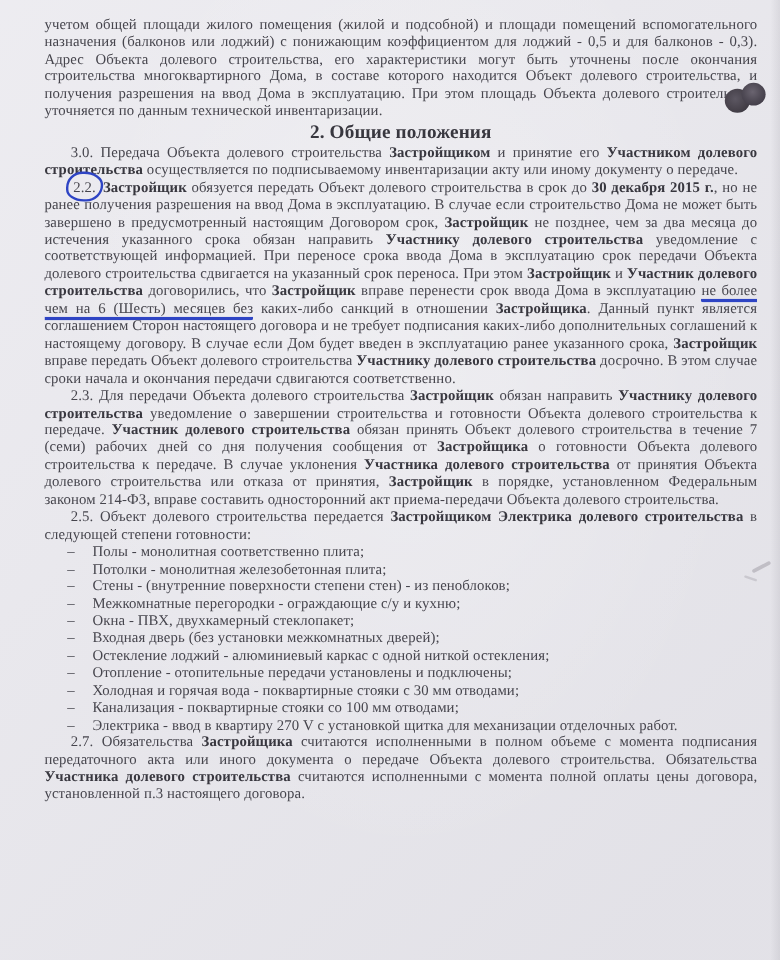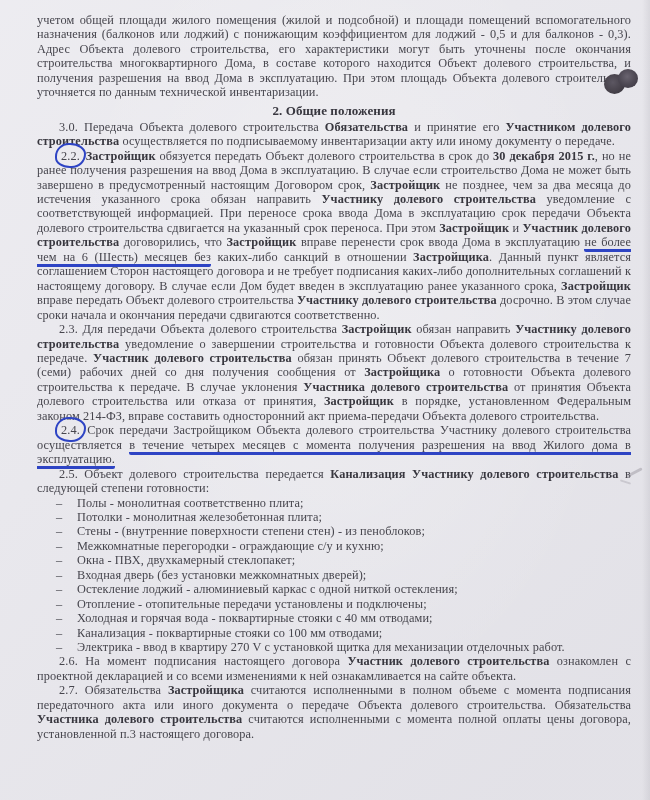--- a/index.html
+++ b/index.html
@@ -34,21 +34,21 @@
   .doc{
     position:absolute;left:37px;top:13px;width:594px;
     font-size:12.3px;line-height:14.45px;
     color:var(--ink);
     text-align:justify;
     letter-spacing:0.1px;
   }
   .para{margin:0;text-indent:22px;}
   .para.no-indent{text-indent:0;}
   .heading{
-    font-size:13px;line-height:15px;
+    font-size:16px;line-height:15px;
     text-align:center;text-indent:0;
     margin:3px 0 2px 0;
     font-weight:bold;color:var(--ink-bold);
   }
   .b{font-weight:bold;color:var(--ink-bold);}
   .pen-underline{
     border-bottom:3px solid var(--pen);
     border-radius:2px;
     padding-bottom:0px;
   }
@@ -87,29 +87,28 @@
 <body>
 
 <div class="page">
 
   <div class="doc">
 
     <p class="para no-indent"><span>учетом общей площади жилого помещения (жилой и подсобной) и площади помещений вспомогательного назначения (балконов или лоджий) с понижающим коэффициентом для лоджий - 0,5 и для балконов - 0,3). Адрес Объекта долевого строительства, его характеристики могут быть уточнены после окончания строительства многоквартирного Дома, в составе которого находится Объект долевого строительства, и получения разрешения на ввод Дома в эксплуатацию. При этом площадь Объекта долевого строительства уточняется по данным технической инвентаризации.</span></p>
 
     <h2 class="heading">2. Общие положения</h2>
 
-    <p class="para"><span>3.0. Передача Объекта долевого строительства </span><span class="b">Обязательства</span><span> и принятие его </span><span class="b">Участником долевого строительства</span><span> осуществляется по подписываемому инвентаризации акту или иному документу о передаче.</span></p>
+    <p class="para"><span>3.0. Передача Объекта долевого строительства </span><span class="b">Застройщиком</span><span> и принятие его </span><span class="b">Участником долевого строительства</span><span> осуществляется по подписываемому инвентаризации акту или иному документу о передаче.</span></p>
 
     <p class="para"><span class="pen-circle">2.2.</span><span> </span><span class="b">Застройщик</span><span> обязуется передать Объект долевого строительства в срок до </span><span class="b">30 декабря 2015 г.</span><span>, но не ранее получения разрешения на ввод Дома в эксплуатацию. В случае если строительство Дома не может быть завершено в предусмотренный настоящим Договором срок, </span><span class="b">Застройщик</span><span> не позднее, чем за два месяца до истечения указанного срока обязан направить </span><span class="b">Участнику долевого строительства</span><span> уведомление с соответствующей информацией. При переносе срока ввода Дома в эксплуатацию срок передачи Объекта долевого строительства сдвигается на указанный срок переноса. При этом </span><span class="b">Застройщик</span><span> и </span><span class="b">Участник долевого строительства</span><span> договорились, что </span><span class="b">Застройщик</span><span> вправе перенести срок ввода Дома в эксплуатацию </span><span class="pen-underline">не более чем на 6 (Шесть) месяцев без</span><span> каких-либо санкций в отношении </span><span class="b">Застройщика</span><span>. Данный пункт является соглашением Сторон настоящего договора и не требует подписания каких-либо дополнительных соглашений к настоящему договору. В случае если Дом будет введен в эксплуатацию ранее указанного срока, </span><span class="b">Застройщик</span><span> вправе передать Объект долевого строительства </span><span class="b">Участнику долевого строительства</span><span> досрочно. В этом случае сроки начала и окончания передачи сдвигаются соответственно.</span></p>
 
     <p class="para"><span>2.3. Для передачи Объекта долевого строительства </span><span class="b">Застройщик</span><span> обязан направить </span><span class="b">Участнику долевого строительства</span><span> уведомление о завершении строительства и готовности Объекта долевого строительства к передаче. </span><span class="b">Участник долевого строительства</span><span> обязан принять Объект долевого строительства в течение 7 (семи) рабочих дней со дня получения сообщения от </span><span class="b">Застройщика</span><span> о готовности Объекта долевого строительства к передаче. В случае уклонения </span><span class="b">Участника долевого строительства</span><span> от принятия Объекта долевого строительства или отказа от принятия, </span><span class="b">Застройщик</span><span> в порядке, установленном Федеральным законом 214-ФЗ, вправе составить односторонний акт приема-передачи Объекта долевого строительства.</span></p>
 
-    <p class="para"><span class="pen-circle">2.4.</span><span> Срок передачи Застройщиком Объекта долевого строительства Участнику долевого строительства осуществляется </span><span class="pen-underline">в течение четырех месяцев с момента получения разрешения на ввод Жилого дома в эксплуатацию.</span></p>
 
-    <p class="para"><span>2.5. Объект долевого строительства передается </span><span class="b">Канализация Участнику долевого строительства</span><span> в следующей степени готовности:</span></p>
+    <p class="para"><span>2.5. Объект долевого строительства передается </span><span class="b">Застройщиком Электрика долевого строительства</span><span> в следующей степени готовности:</span></p>
 
     <div class="list">
         <div class="list-item">
           <span class="dash">–</span>
           <span class="li-text">Полы - монолитная соответственно плита;</span>
         </div>
         <div class="list-item">
           <span class="dash">–</span>
           <span class="li-text">Потолки - монолитная железобетонная плита;</span>
         </div>
@@ -132,33 +131,32 @@
         <div class="list-item">
           <span class="dash">–</span>
           <span class="li-text">Остекление лоджий - алюминиевый каркас с одной ниткой остекления;</span>
         </div>
         <div class="list-item">
           <span class="dash">–</span>
           <span class="li-text">Отопление - отопительные передачи установлены и подключены;</span>
         </div>
         <div class="list-item">
           <span class="dash">–</span>
-          <span class="li-text">Холодная и горячая вода - поквартирные стояки с 40 мм отводами;</span>
+          <span class="li-text">Холодная и горячая вода - поквартирные стояки с 30 мм отводами;</span>
         </div>
         <div class="list-item">
           <span class="dash">–</span>
           <span class="li-text">Канализация - поквартирные стояки со 100 мм отводами;</span>
         </div>
         <div class="list-item">
           <span class="dash">–</span>
           <span class="li-text">Электрика - ввод в квартиру 270 V с установкой щитка для механизации отделочных работ.</span>
         </div>
       </div>
 
-    <p class="para"><span>2.6. На момент подписания настоящего договора </span><span class="b">Участник долевого строительства</span><span> ознакомлен с проектной декларацией и со всеми изменениями к ней ознакамливается на сайте объекта.</span></p>
 
     <p class="para"><span>2.7. Обязательства </span><span class="b">Застройщика</span><span> считаются исполненными в полном объеме с момента подписания передаточного акта или иного документа о передаче Объекта долевого строительства. Обязательства </span><span class="b">Участника долевого строительства</span><span> считаются исполненными с момента полной оплаты цены договора, установленной п.3 настоящего договора.</span></p>
 
   </div>
 
   <div class="stamp">
     <div class="stamp-dot-left"></div>
     <div class="stamp-dot-right"></div>
   </div>
 

